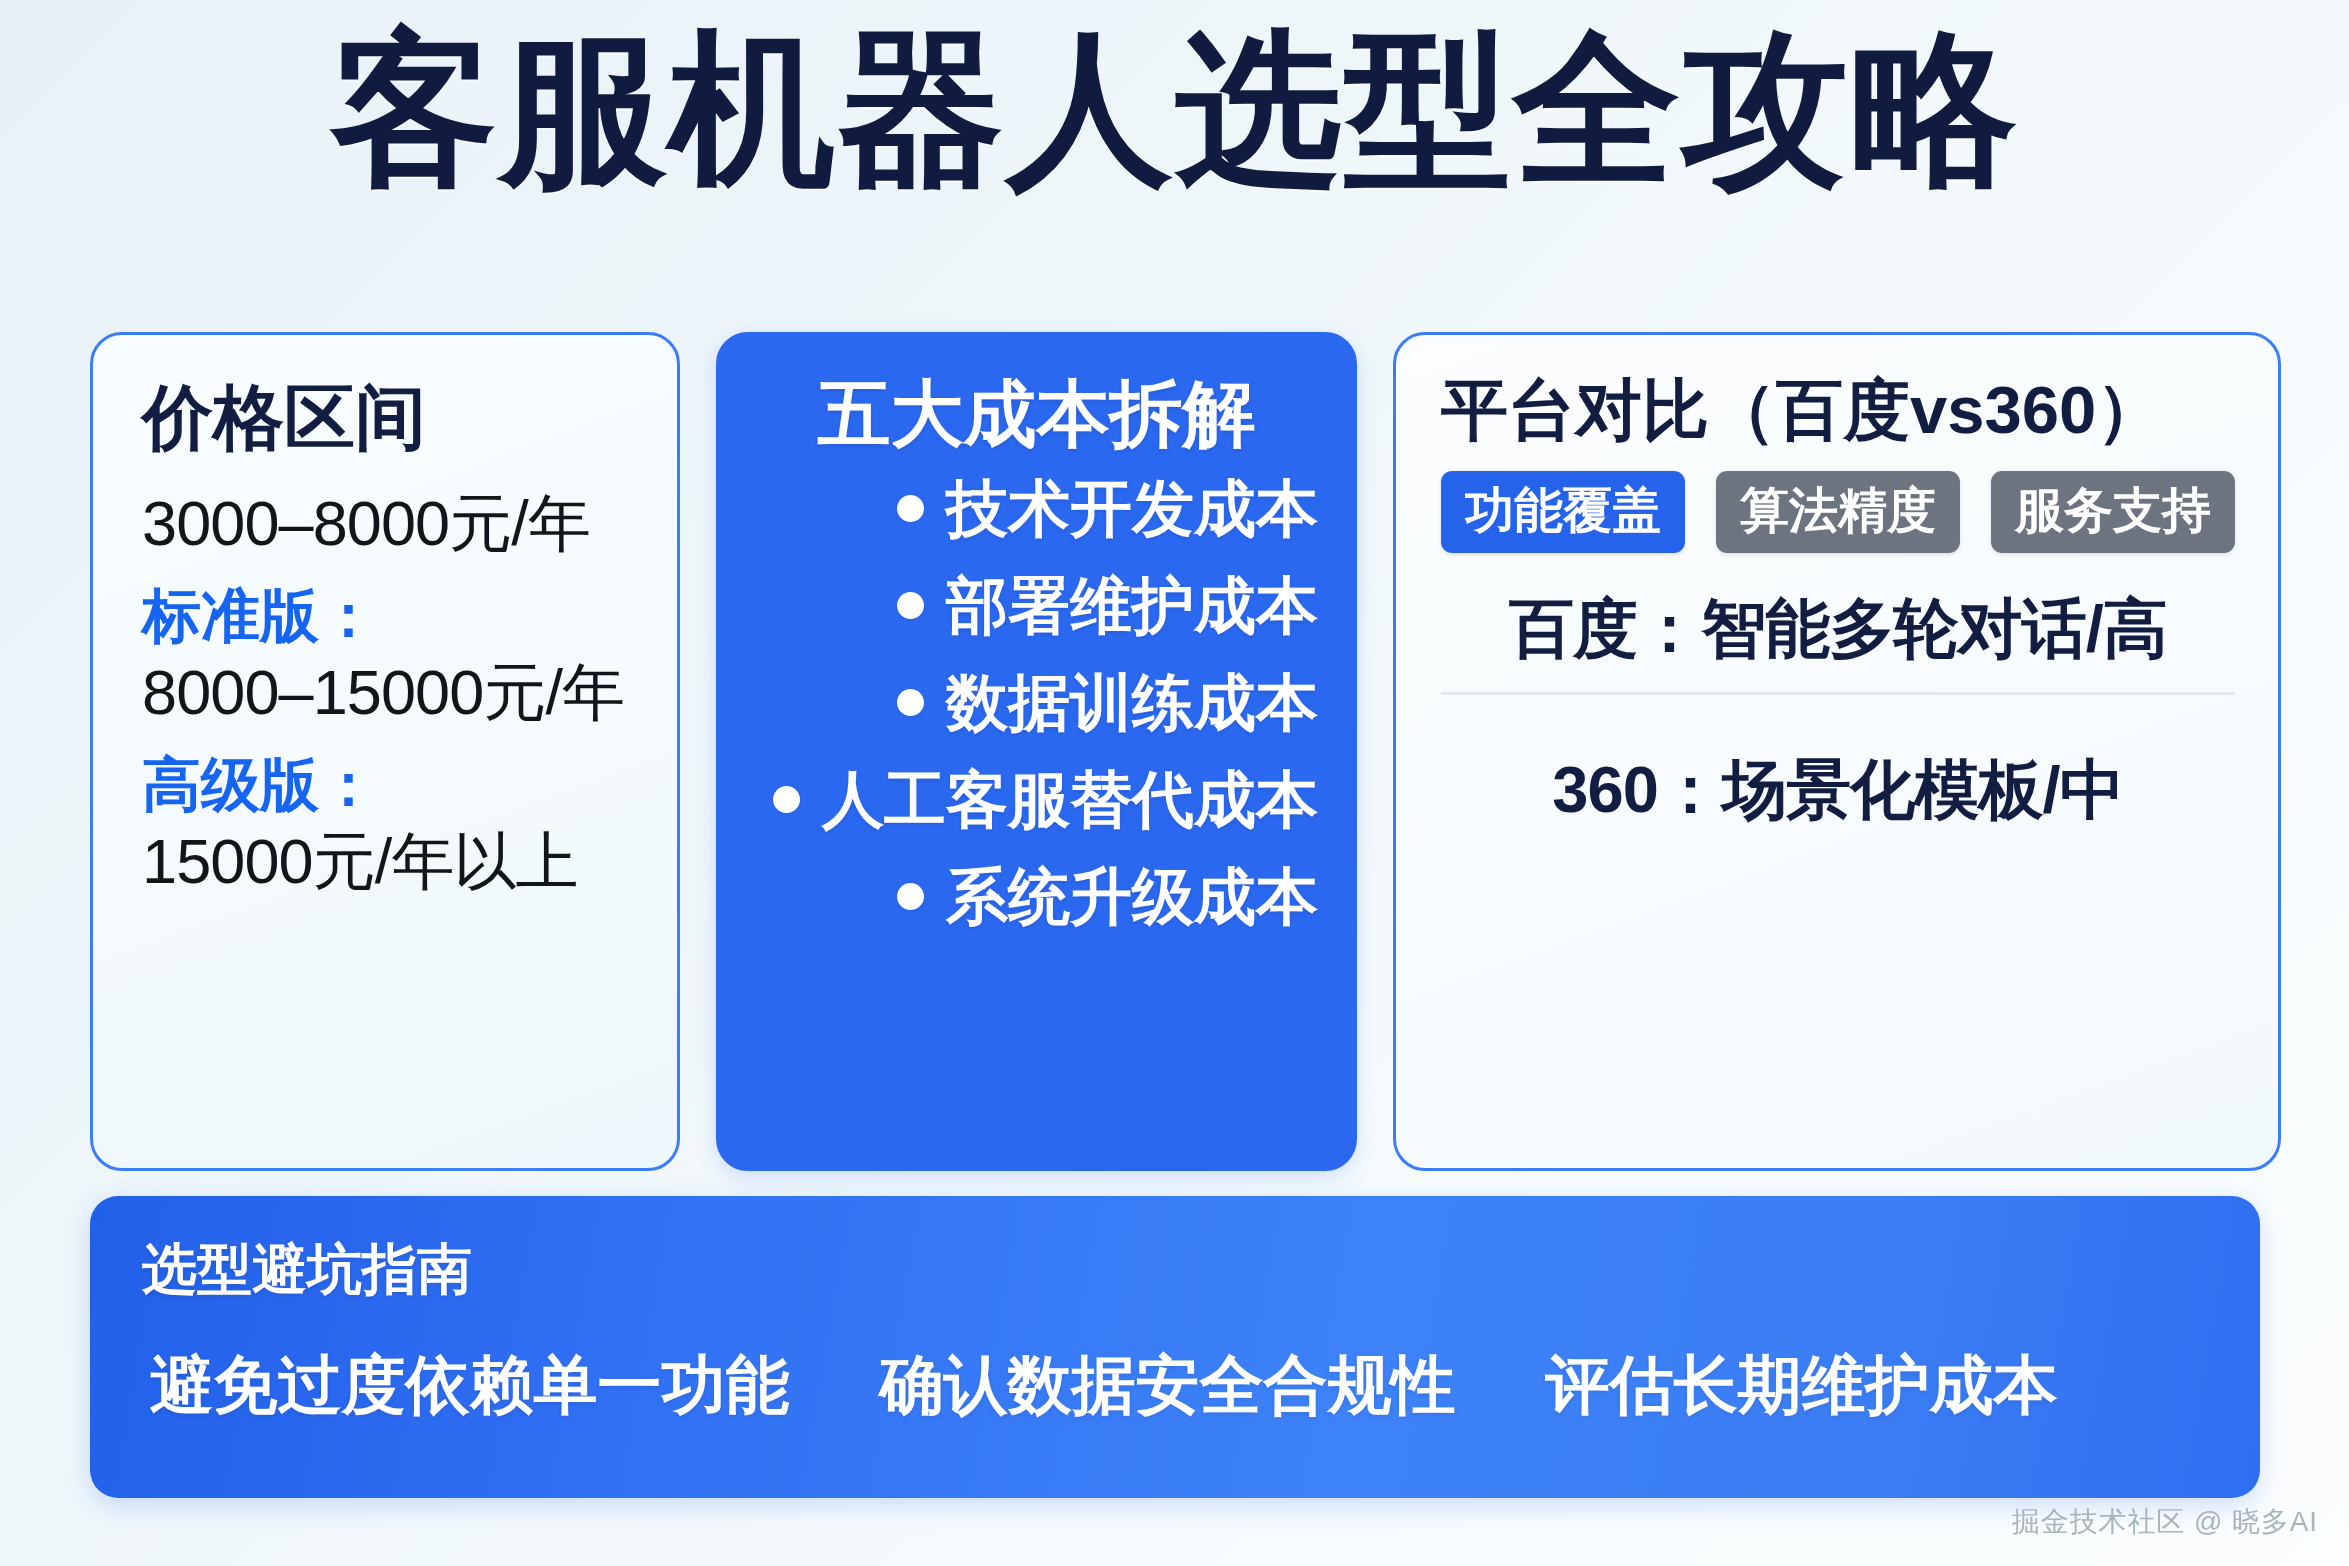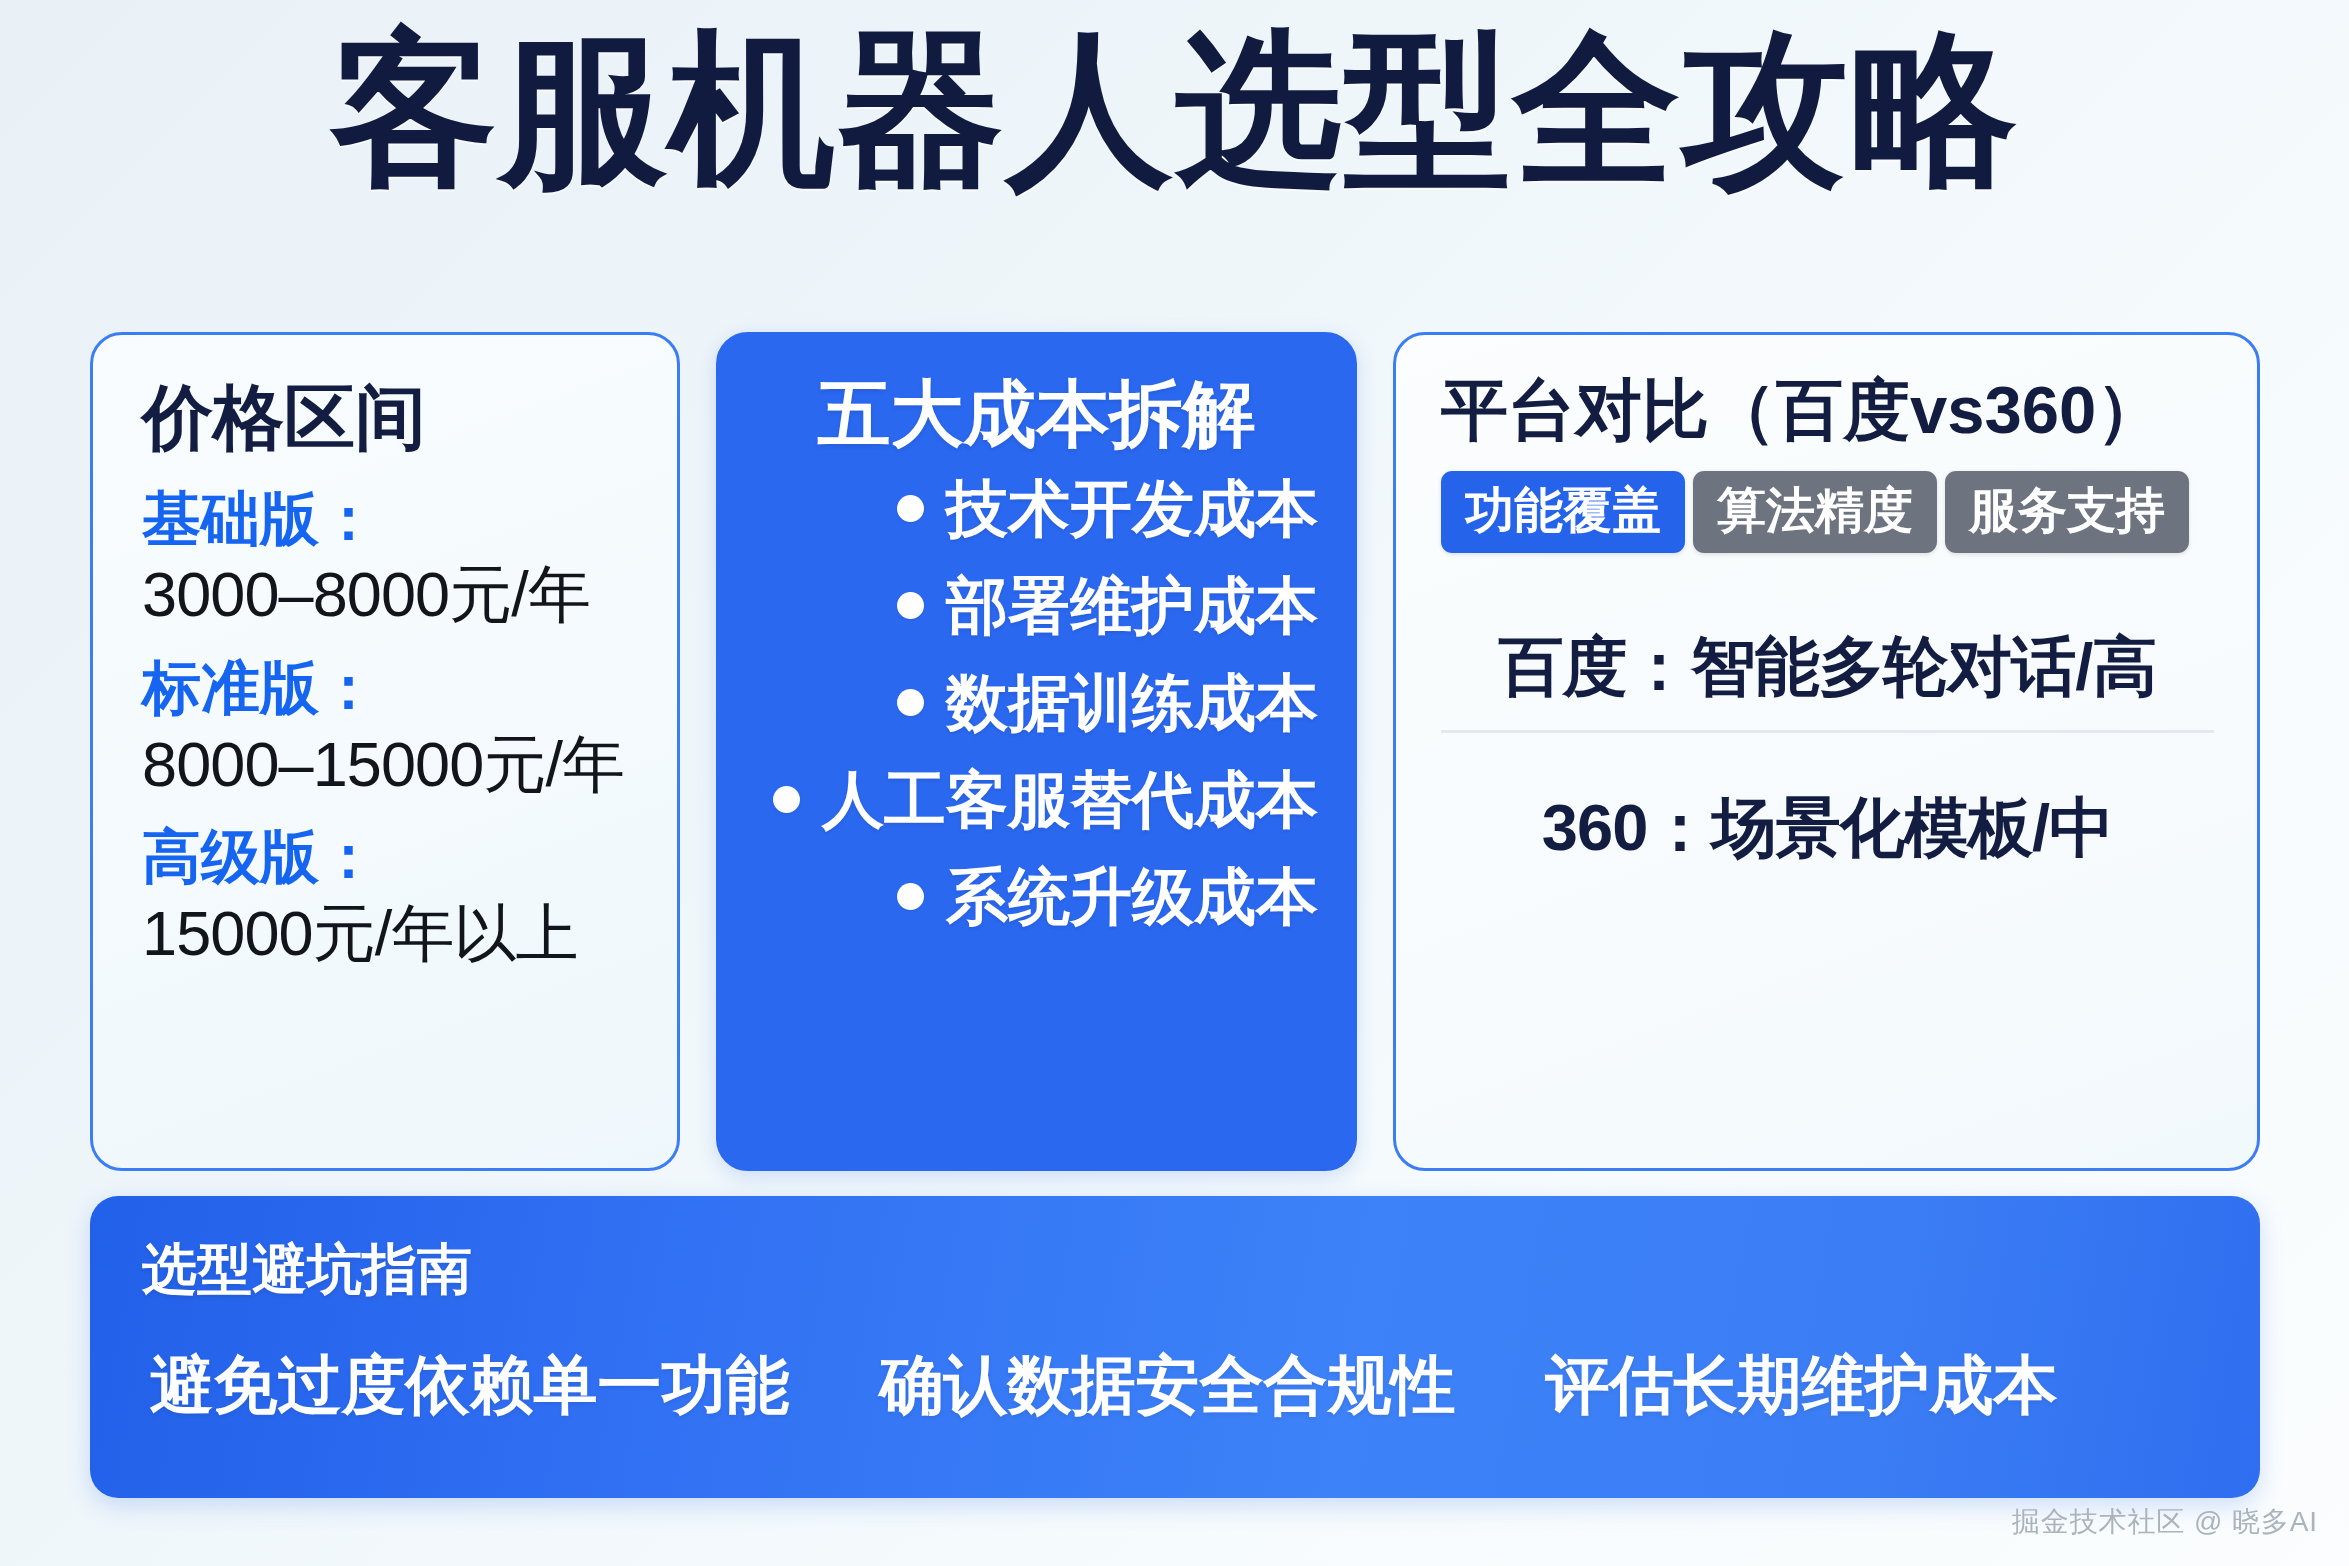--- a/index.html
+++ b/index.html
@@ -155,22 +155,22 @@
     color: #ffffff;
     line-height: 1.18;
     white-space: nowrap;
     text-shadow: 0 1.9px 3.7px rgba(0,0,0,0.09);
   }
   .cost-item.wide .cost-text { font-size: 62px; }
 
   
   .tab-row {
     display: flex;
-    gap: 8px;
-    margin-bottom: 66px;
+    gap: 31px;
+    margin-bottom: 28px;
   }
   .tab {
     border-radius: 11.2px;
     padding: 13px 24px 15px 24px;
     font-size: 49px;
     font-weight: 700;
     line-height: 1.1;
     white-space: nowrap;
     color: #ffffff;
     background: #6d7480;
@@ -263,21 +263,20 @@
 
   <div class="poster-title">客服机器人选型全攻略</div>
 
   <div class="cards-row">
 
     <div class="card card-price">
       <div class="card-heading">价格区间</div>
       <div class="tier-list">
 
         <div class="tier">
-          <span class="tier-label">基础版：</span>
           <span class="tier-value">3000–8000元/年</span>
         </div>
 
         <div class="tier">
           <span class="tier-label">标准版：</span>
           <span class="tier-value">8000–15000元/年</span>
         </div>
 
         <div class="tier">
           <span class="tier-label">高级版：</span>

